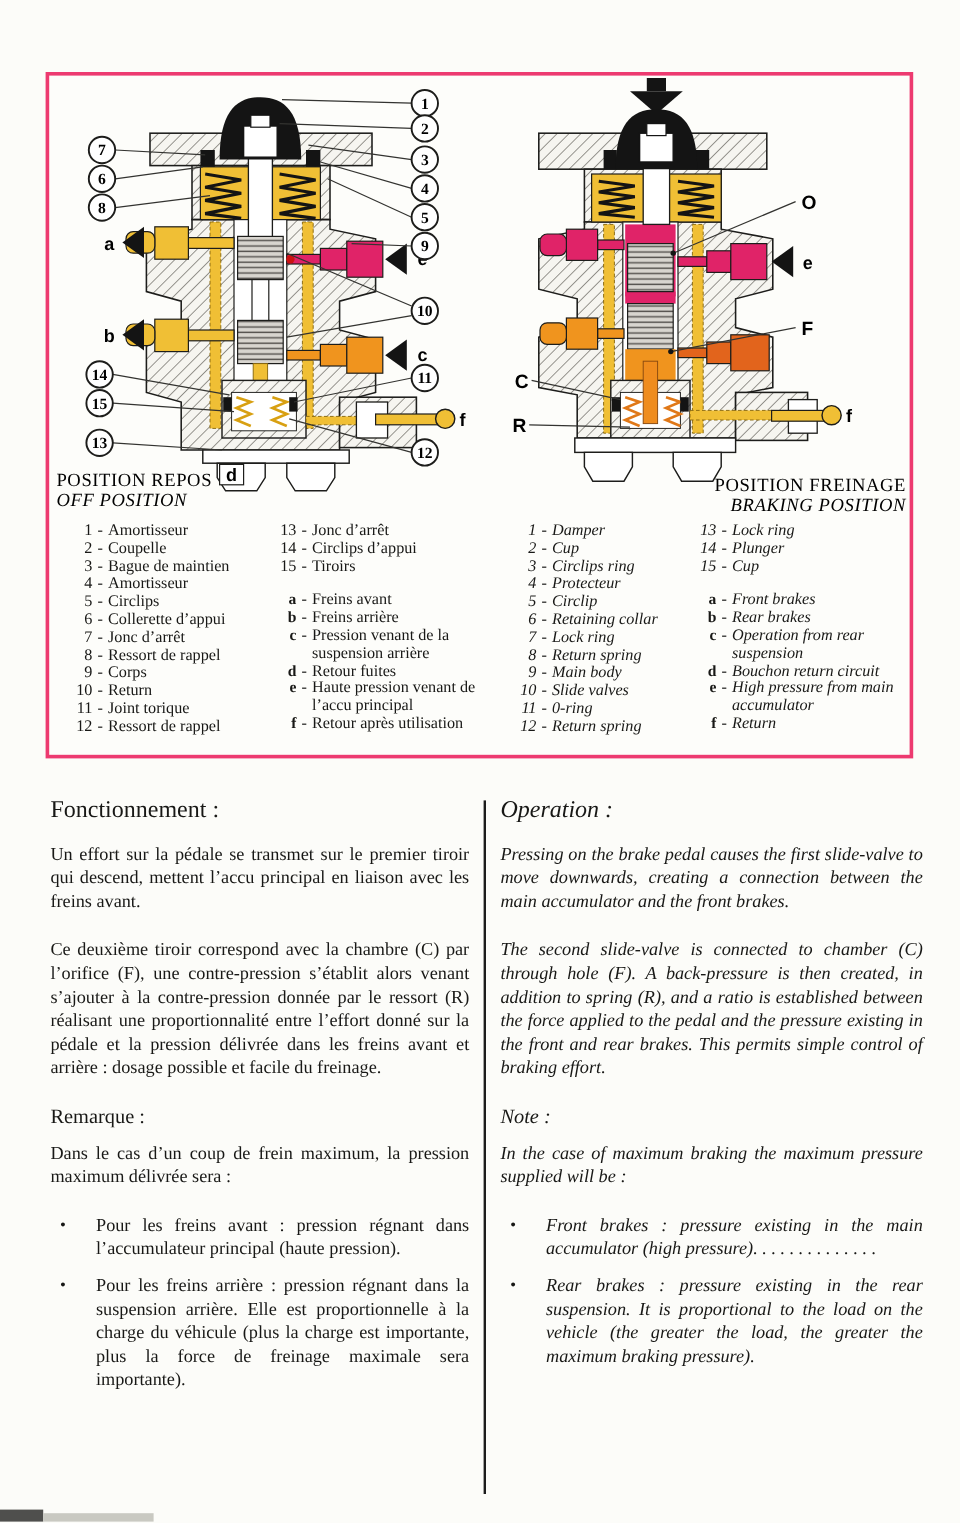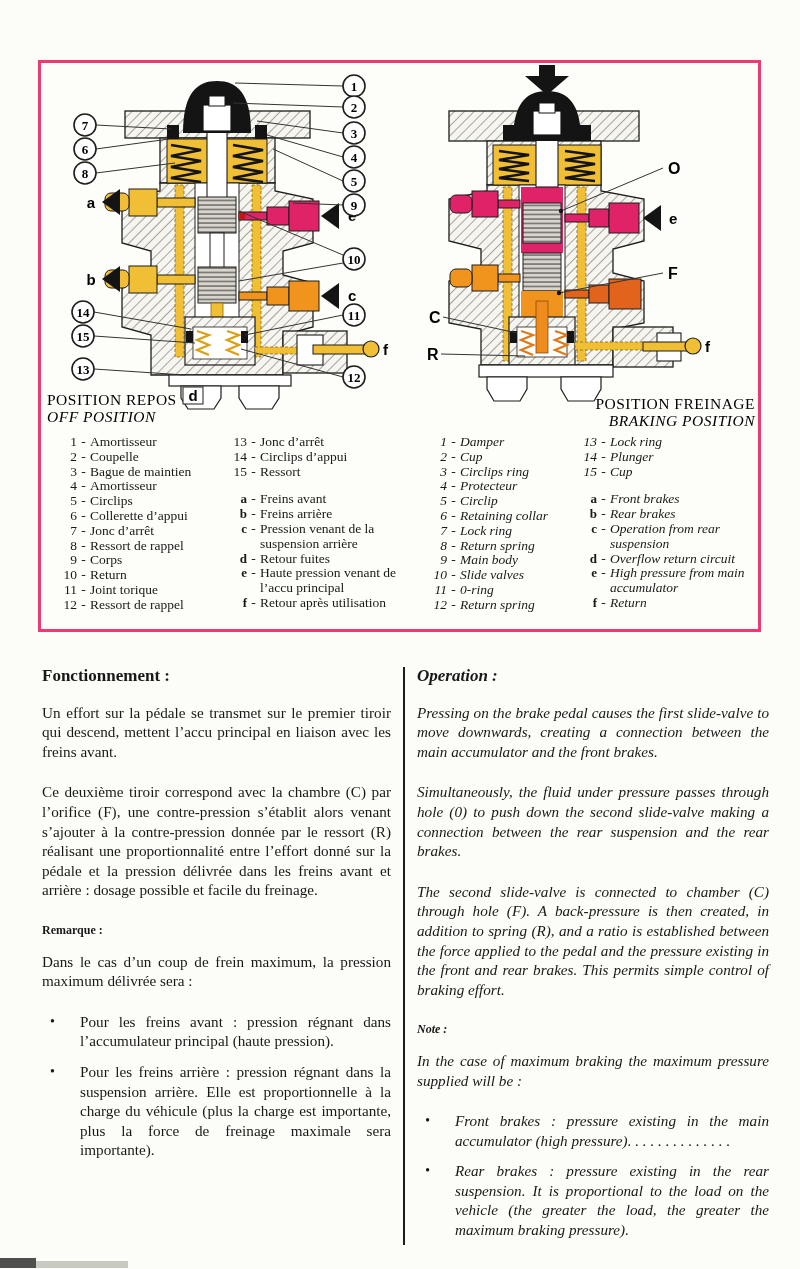--- a/index.html
+++ b/index.html
@@ -26,23 +26,23 @@
   .letters{margin-top:13px;}
   .lkey{width:20px;text-align:right;flex:none;font-weight:bold;font-style:normal;font-size:13px;}
   #leg-fr-1{left:16px;top:372px;width:168px;}
   #leg-fr-2{left:186px;top:372px;width:194px;}
   #leg-en-1{left:386px;top:372px;width:148px;}
   #leg-en-2{left:536px;top:372px;width:182px;}
   
   .text-col{position:absolute;top:666px;font-size:15.2px;line-height:19.6px;}
   #col-fr{left:42px;width:349px;}
   #col-en{left:417px;width:352px;font-style:italic;}
-  .sec-title{font-size:17px;font-weight:bold;margin:0 0 17px 0;}
+  .sec-title{font-size:20px;font-weight:normal;margin:0 0 17px 0;}
   .text-col p{margin:0 0 21px 0;text-align:justify;}
-  .note-title{font-weight:bold;font-size:12px;margin:13px 0 11px 0;}
+  .note-title{font-weight:normal;font-size:17px;margin:13px 0 11px 0;}
   .note-intro{margin:0 0 13px 0;text-align:justify;}
   .brow{display:flex;margin:0 0 11px 0;}
   .bdot{flex:none;width:30px;padding-left:8px;font-size:14px;}
   .btxt{flex:1;text-align:justify;}
   .divider{position:absolute;left:403px;top:667px;width:2px;height:578px;background:#1c1c1c;}
   .page-num{position:absolute;left:44px;top:1296px;font-size:17px;}
   .artifact-dark{position:absolute;left:0;top:1258px;width:36px;height:10px;background:#4f4f4d;}
   .artifact-light{position:absolute;left:36px;top:1261px;width:92px;height:7px;background:#c9c9c2;}
 </style>
 </head>
@@ -437,21 +437,21 @@
 
         <div class="lrow">
           <span class="lnum">14</span>
           <span class="ldash">-</span>
           <span class="llab">Circlips d’appui</span>
         </div>
 
         <div class="lrow">
           <span class="lnum">15</span>
           <span class="ldash">-</span>
-          <span class="llab">Ressort</span>
+          <span class="llab">Tiroirs</span>
         </div>
       </div>
     <div class="letters">
 
         <div class="lrow">
           <span class="lkey">a</span>
           <span class="ldash">-</span>
           <span class="llab">Freins avant</span>
         </div>
 
@@ -599,21 +599,21 @@
 
         <div class="lrow">
           <span class="lkey">c</span>
           <span class="ldash">-</span>
           <span class="llab">Operation from rear suspension</span>
         </div>
 
         <div class="lrow">
           <span class="lkey">d</span>
           <span class="ldash">-</span>
-          <span class="llab">Overflow return circuit</span>
+          <span class="llab">Bouchon return circuit</span>
         </div>
 
         <div class="lrow">
           <span class="lkey">e</span>
           <span class="ldash">-</span>
           <span class="llab">High pressure from main accumulator</span>
         </div>
 
         <div class="lrow">
           <span class="lkey">f</span>
@@ -647,21 +647,20 @@
     </div>
 </div>
 
 <div class="divider"></div>
 
 <div class="text-col" id="col-en">
   <h2 class="sec-title">Operation :</h2>
   <div>
 
   <p>Pressing on the brake pedal causes the first slide-valve to move downwards, creating a connection between the main accumulator and the front brakes.</p>
-      <p>Simultaneously, the fluid under pressure passes through hole (0) to push down the second slide-valve making a connection between the rear suspension and the rear brakes.</p>
       <p>The second slide-valve is connected to chamber (C) through hole (F). A back-pressure is then created, in addition to spring (R), and a ratio is established between the force applied to the pedal and the pressure existing in the front and rear brakes. This permits simple control of braking effort.</p>
     </div>
   <h3 class="note-title">Note :</h3>
   <p class="note-intro">In the case of maximum braking the maximum pressure supplied will be :</p>
   <div>
 
       <div class="brow">
         <span class="bdot">•</span>
         <span class="btxt">Front brakes : pressure existing in the main accumulator (high pressure). . . . . . . . . . . . . .</span>
       </div>

